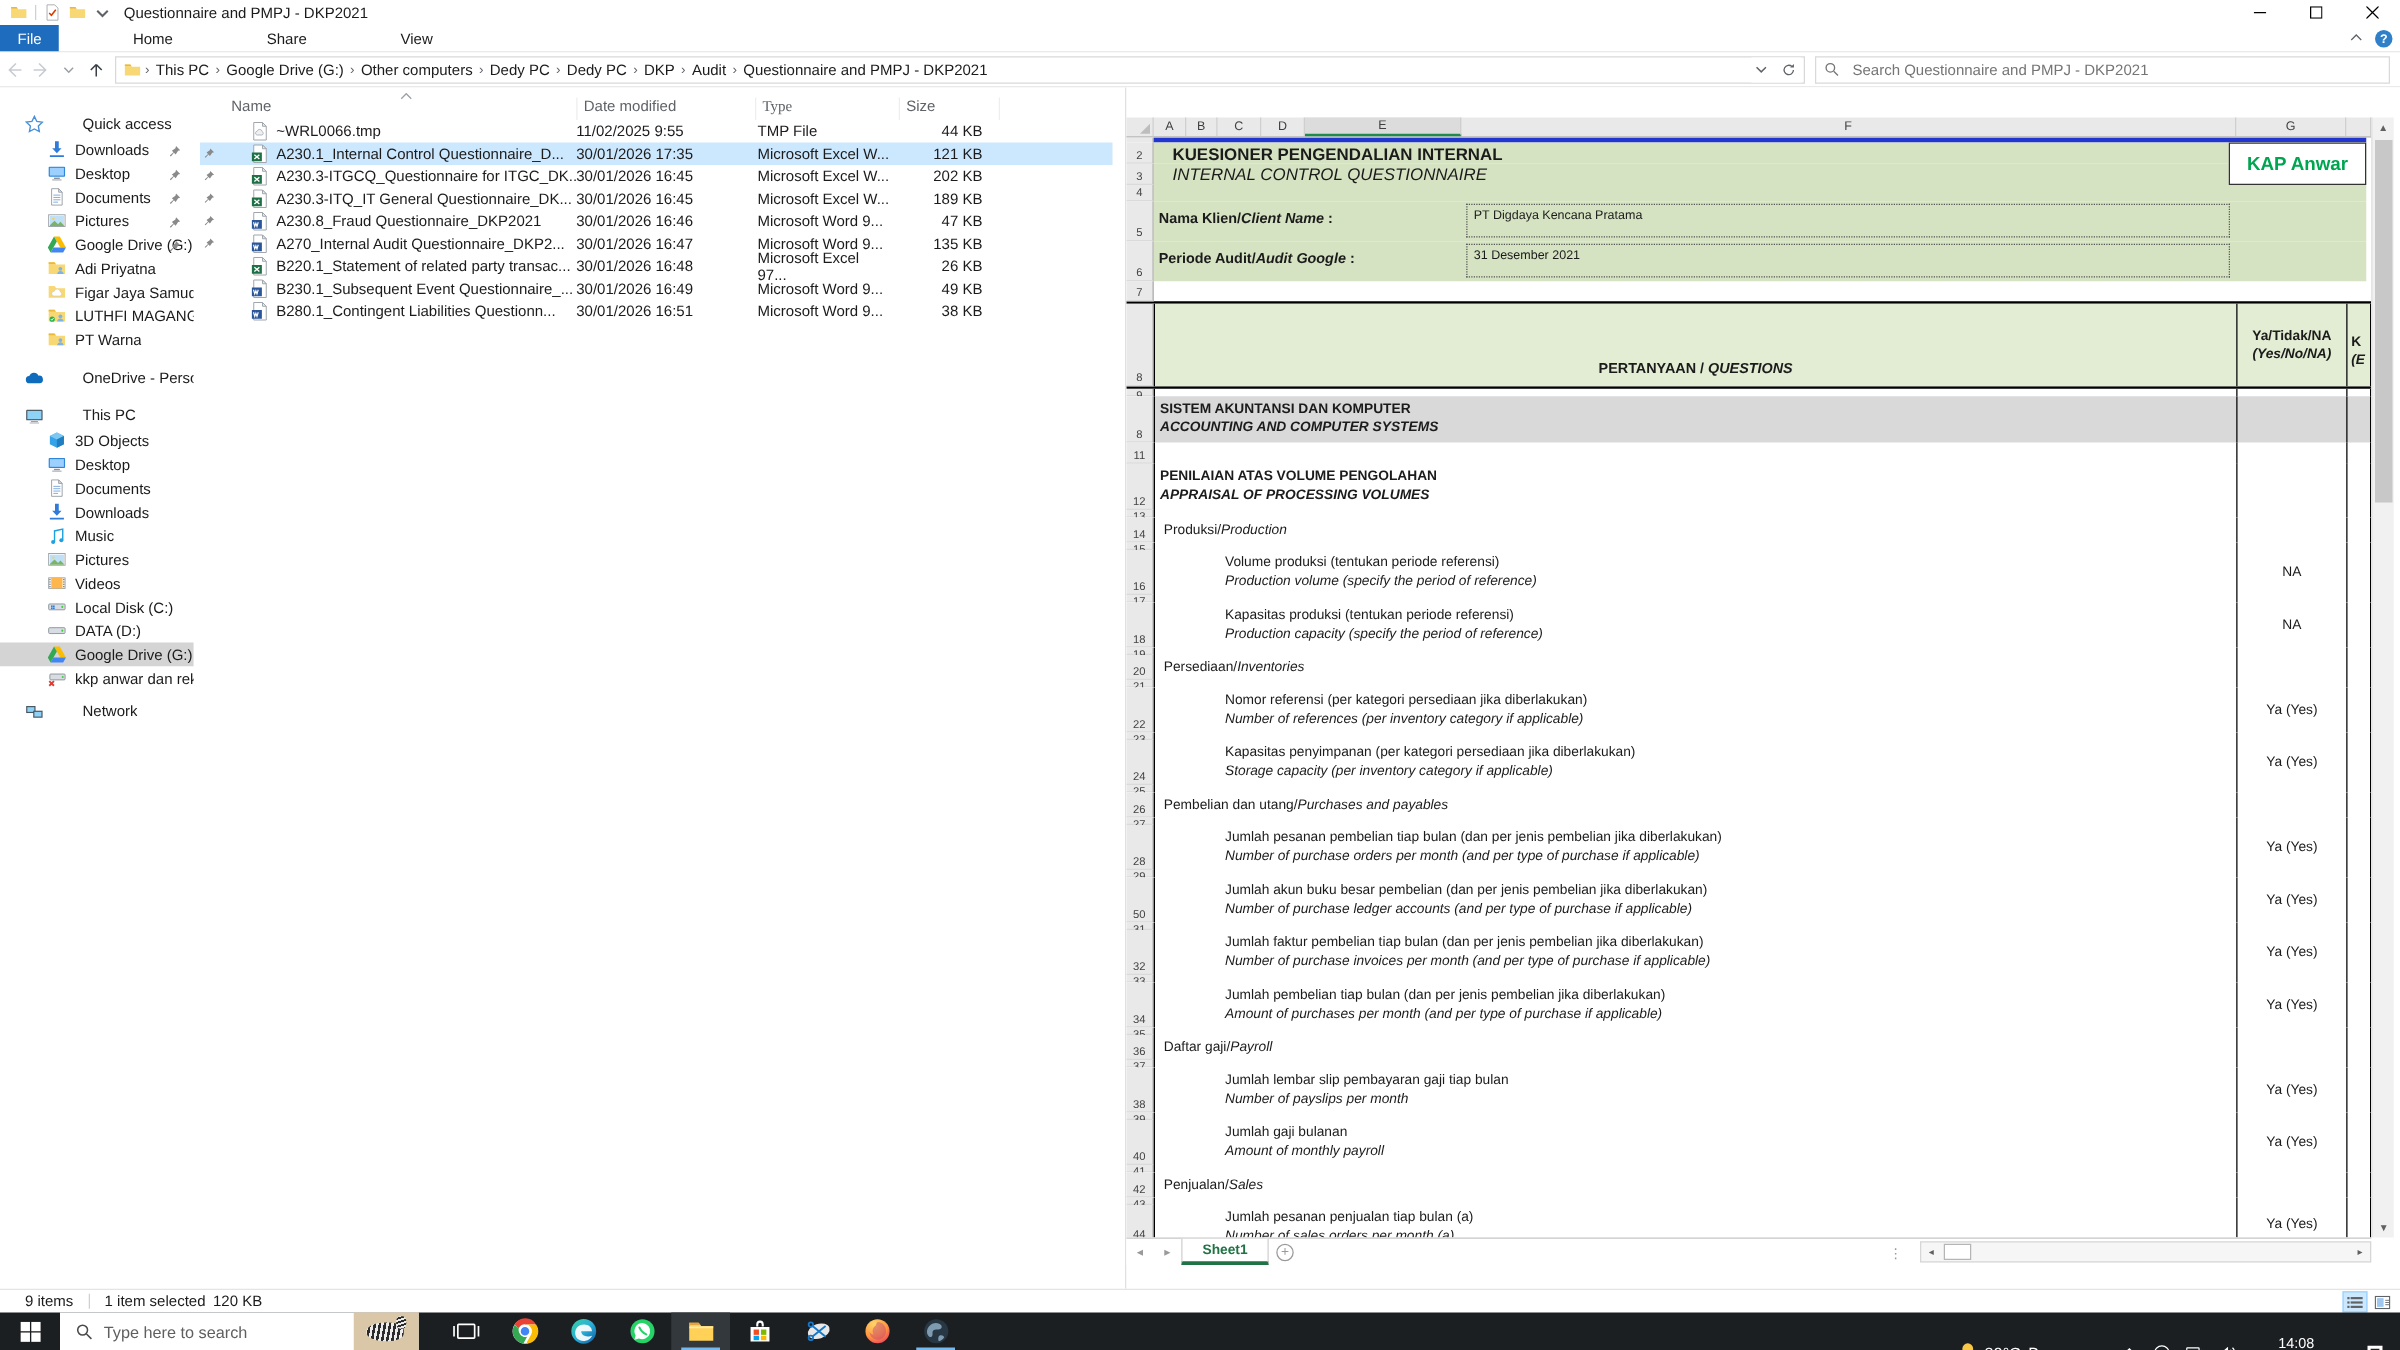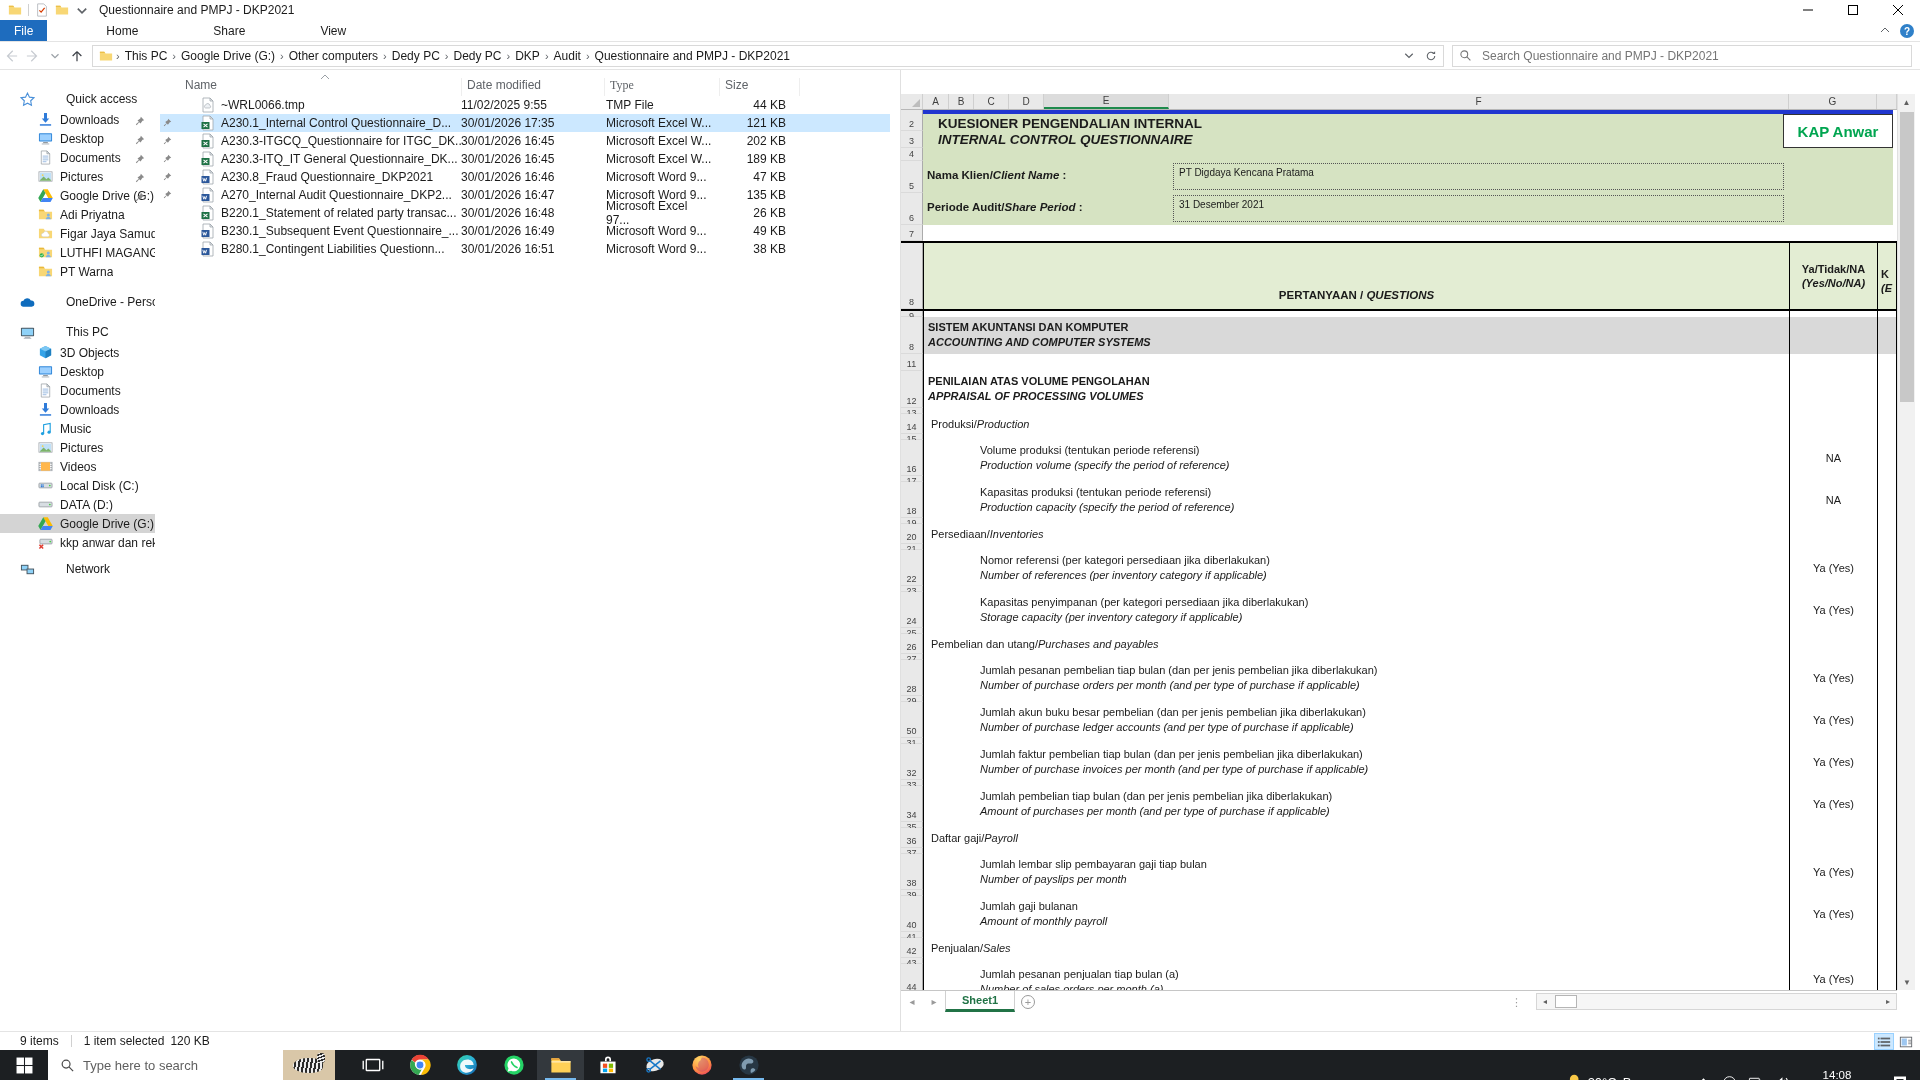--- a/index.html
+++ b/index.html
@@ -88,21 +88,21 @@
   .xr{display:flex;width:996px;}
   .xg{width:22px;flex:none;background:#e9e9e9;border-right:1px solid #ababab;border-bottom:1px solid #dadada;display:flex;align-items:flex-end;justify-content:center;font-size:9px;color:#444;padding-bottom:1px;}
   .xr.hid{height:6px;overflow:hidden;}
   .xr.hid .xg{align-items:flex-start;}
   .xr.hid .xg span{line-height:11px;}
   .xcell{position:relative;width:970px;flex:none;padding-left:11px;}
   .xr.green .xcell{background:#d6e3c2;}
   .xblue{height:4px;}
   .xblue .xcell{background:#2036cf;}
   .xt1{font-size:13.5px;font-weight:bold;padding:2px 0 0 4px;white-space:nowrap;}
-  .xt2{font-size:13.5px;font-weight:bold;font-style:italic;padding:1px 0 0 4px;white-space:nowrap;}
+  .xt2{font-size:13.5px;font-weight:normal;font-style:italic;padding:1px 0 0 4px;white-space:nowrap;}
   .xlab{position:absolute;left:4px;top:8px;font-size:11.5px;font-weight:bold;white-space:nowrap;}
   .xdot{position:absolute;left:250px;top:2px;width:611px;height:27px;border:1px dotted #555;font-size:10px;padding:3px 5px;}
   .kap{position:absolute;left:882px;top:4px;width:110px;height:34px;background:#fff;border:1px solid #333;display:flex;align-items:center;justify-content:center;font-size:15px;font-weight:bold;color:#00a550;overflow:hidden;white-space:nowrap;}
   .xq{width:866px;flex:none;}
   .xa{width:88px;flex:none;display:flex;flex-direction:column;align-items:center;justify-content:center;font-size:11px;}
   .xc{width:20px;flex:none;overflow:hidden;}
   .xr.tbl .xq{border-left:1px solid #000;}
   .xr.tbl .xa{border-left:1px solid #000;}
   .xr.tbl .xc{border-left:1px solid #000;border-right:1px solid #000;}
   .xr8{height:70px;border-top:2px solid #000;border-bottom:2px solid #000;}
@@ -813,21 +813,21 @@
             <div class="xcell">
               <div class="xlab">Nama Klien/<i>Client Name</i> :</div>
               <div class="xdot">PT Digdaya Kencana Pratama</div>
             </div>
           </div>
           <div class="xr green" style="height:32px">
             <div class="xg">
               <span>6</span>
             </div>
             <div class="xcell">
-              <div class="xlab">Periode Audit/<i>Share Period</i> :</div>
+              <div class="xlab">Periode Audit/<i>Audit Google</i> :</div>
               <div class="xdot">31 Desember 2021</div>
             </div>
           </div>
           <div class="xr" style="height:16px">
             <div class="xg">
               <span>7</span>
             </div>
             <div class="xcell"></div>
           </div>
           <div class="xr tbl xr8">

